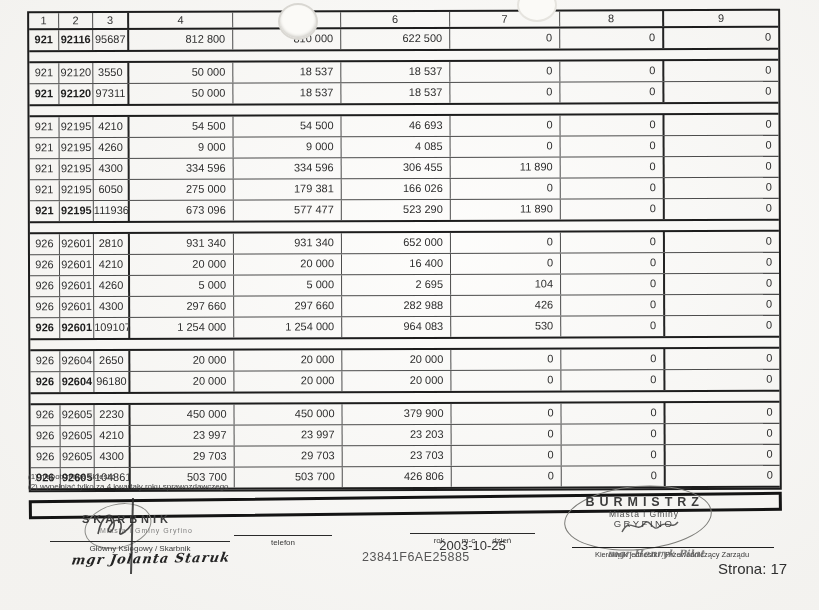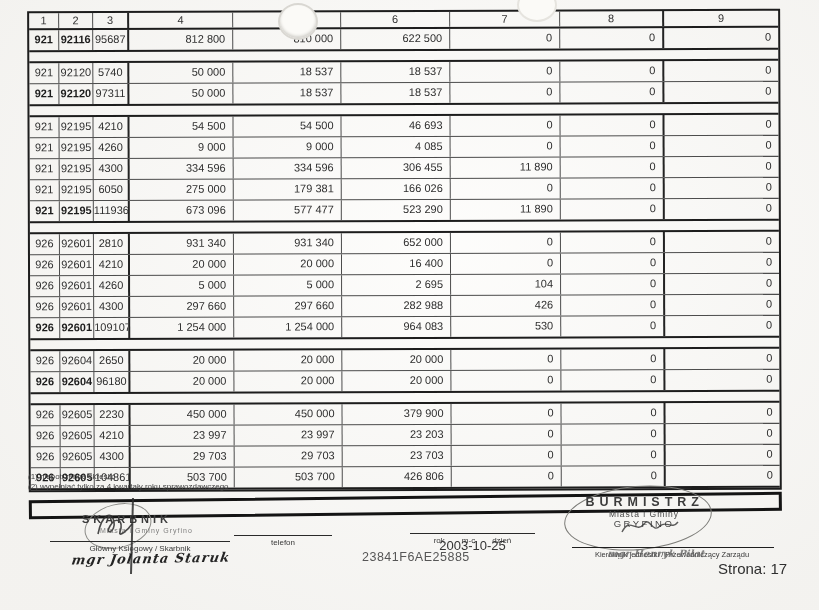--- a/index.html
+++ b/index.html
@@ -107,21 +107,21 @@
           <div class="tcell c6 num">0</div>
           <div class="tcell c7 num">0</div>
           <div class="tcell c8 num">0</div>
         </div>
       </div>
       <div class="tgap"></div>
       <div class="tgroup">
         <div class="trow">
           <div class="tcell c0 code">921</div>
           <div class="tcell c1 code">92120</div>
-          <div class="tcell c2 code">5740</div>
+          <div class="tcell c2 code">3550</div>
           <div class="tcell c3 num">50 000</div>
           <div class="tcell c4 num">18 537</div>
           <div class="tcell c5 num">18 537</div>
           <div class="tcell c6 num">0</div>
           <div class="tcell c7 num">0</div>
           <div class="tcell c8 num">0</div>
         </div>
         <div class="trow tsum">
           <div class="tcell c0 code">921</div>
           <div class="tcell c1 code">92120</div>

